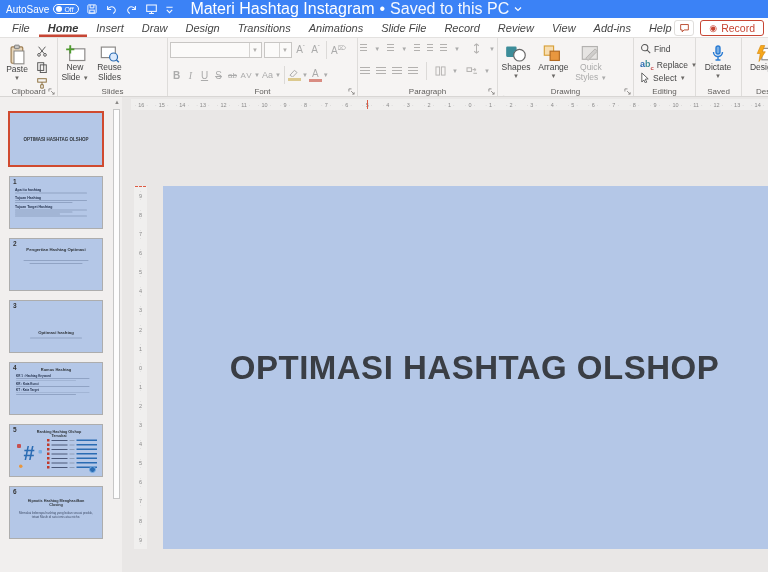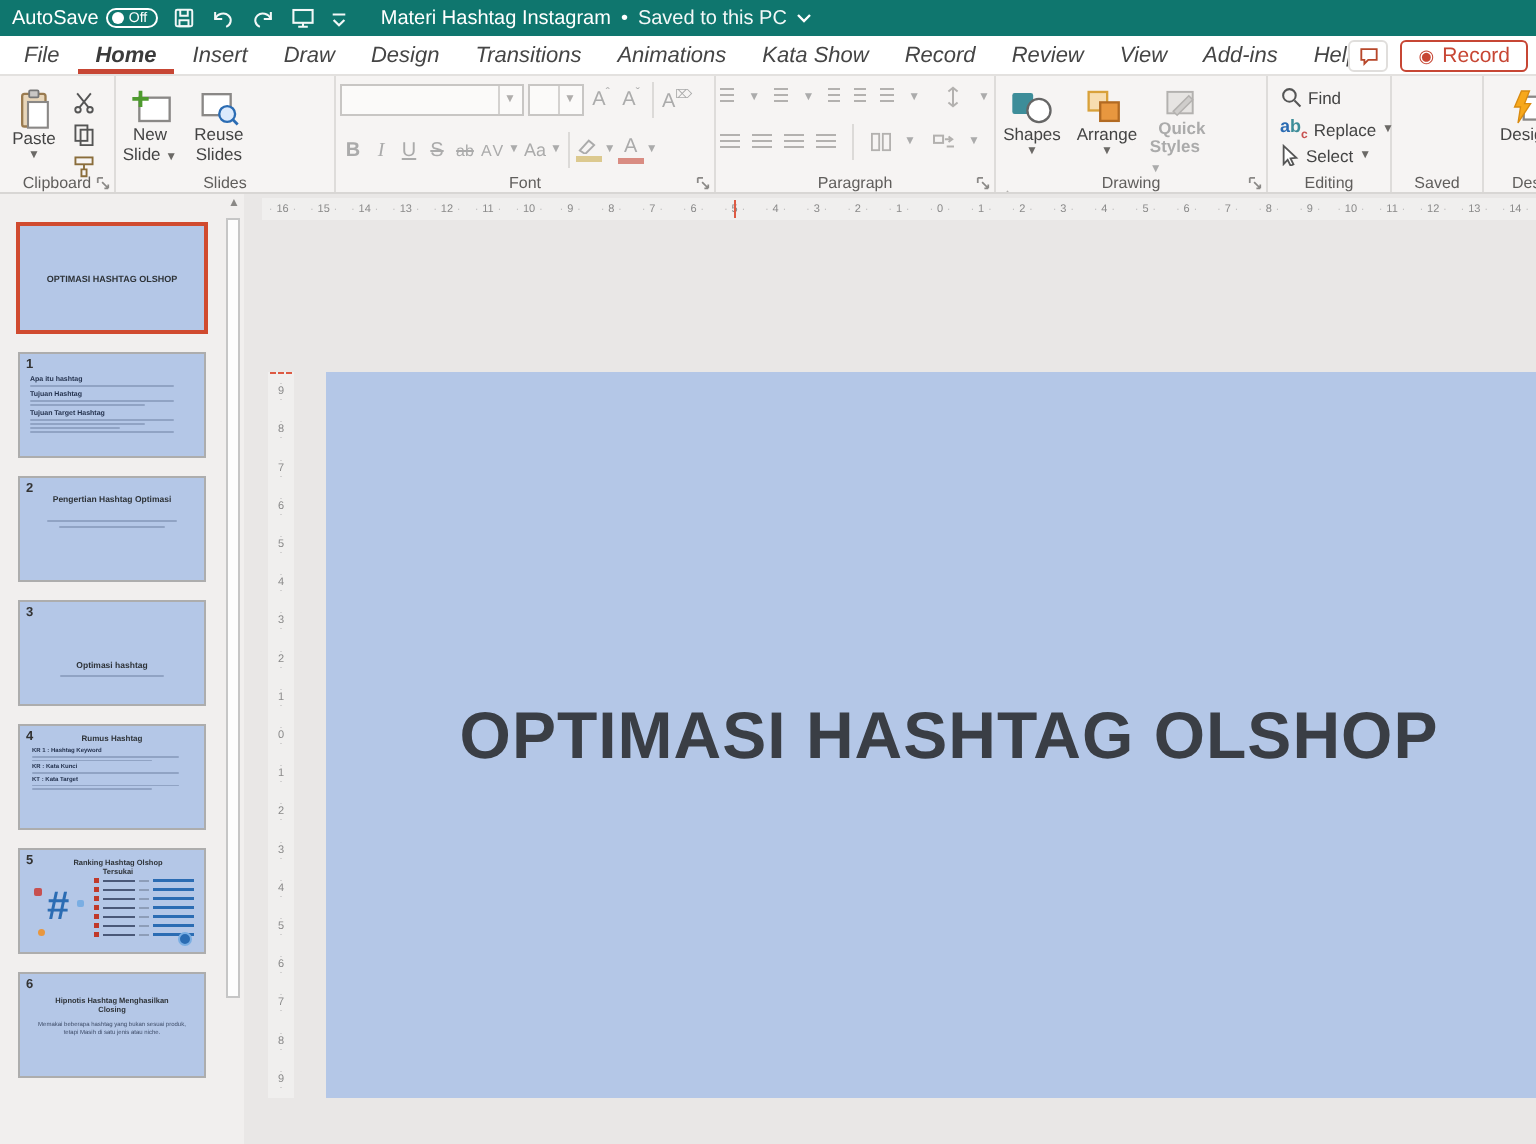--- a/index.html
+++ b/index.html
@@ -1,28 +1,28 @@
 <!DOCTYPE html>
 <html><head>
 <meta charset="utf-8">
 <style>
   * { margin:0; padding:0; box-sizing:border-box; }
   html,body { width:768px; height:572px; overflow:hidden; font-family:"Liberation Sans",sans-serif; background:#e9e7e6; }
   body { position:relative; }
   svg { display:block; }
 
   
-  .titlebar { position:absolute; top:0; left:0; width:768px; height:18px; background:#0f766e; display:flex; align-items:center; color:#fff; }
+  .titlebar { position:absolute; top:0; left:0; width:768px; height:18px; background:#3b82f6; display:flex; align-items:center; color:#fff; }
   .tb-left { display:flex; align-items:center; gap:7px; padding-left:6px; font-size:10px; }
   .autosave { display:flex; align-items:center; gap:4px; }
   .as-pill { width:26px; height:10px; border:1px solid #fff; border-radius:6px; display:flex; align-items:center; padding:0 2px; gap:2px; }
   .as-knob { width:6px; height:6px; background:#fff; border-radius:50%; }
   .as-state { font-size:7px; }
   .tb-icon { opacity:.95; }
-  .doc-title { margin-left:16px; font-size:10px; white-space:nowrap; display:flex; gap:5px; align-items:center; }
+  .doc-title { margin-left:16px; font-size:16px; white-space:nowrap; display:flex; gap:5px; align-items:center; }
   .doc-status { opacity:.95; }
   .search-box { position:absolute; left:375px; top:2px; width:313px; height:14px; background:#efc4b3; border-radius:2px; display:flex; align-items:center; gap:7px; padding-left:28px; color:#3c2a21; font-size:10px; }
   .tb-right { position:absolute; right:3px; top:0; height:18px; display:flex; align-items:center; gap:9px; font-size:10px; }
   .avatar { width:13px; height:13px; border-radius:50%; background:#bb3fce; color:#fff; font-size:8px; font-weight:bold; display:flex; align-items:center; justify-content:center; }
   .minimize { font-size:10px; padding:0 3px; }
 
   
   .tabsrow { position:absolute; top:18px; left:0; width:768px; height:20px; background:#fff; border-bottom:1px solid #e3e1df; display:flex; align-items:stretch; padding-left:3px; }
   .tab { font-size:11px; color:#454545; padding:0 9px; display:flex; align-items:center; cursor:default; white-space:nowrap; }
   .tab.active { font-weight:bold; color:#3b3b3b; box-shadow:inset 0 -2.5px 0 #c74634; }
@@ -34,21 +34,21 @@
   
   .ribbon { position:absolute; top:38px; left:0; width:768px; height:59px; background:#f6f4f3; border-bottom:1px solid #d8d6d4; display:flex; overflow:hidden; }
   .group { position:relative; flex:0 0 auto; height:100%; border-right:1px solid #dedcda; padding:3px 2px 10px 2px; }
   .glabel { position:absolute; bottom:0; left:0; right:0; text-align:center; font-size:8px; color:#605e5c; }
   .launcher { position:absolute; bottom:1px; right:2px; }
   .bigbtn { display:inline-flex; flex-direction:column; align-items:center; justify-content:flex-start; padding-top:3px; font-size:8.5px; color:#444; text-align:left; line-height:1.15; vertical-align:top; height:48px; }
   .bigbtn .car { color:#6b6966; font-size:6px; }
   .minicol { display:inline-flex; flex-direction:column; gap:4px; padding-top:4px; vertical-align:top; }
   .smallrow { display:flex; align-items:center; gap:3px; font-size:8.5px; color:#444; height:13px; white-space:nowrap; }
   .car { font-size:6px; color:#6b6966; }
-  .dis { color:#ababab !important;font-weight:bold; }
+  .dis { color:#ababab !important; }
   .combo { background:#fbfaf9; border:1px solid #c8c6c4; height:16px; display:flex; align-items:center; justify-content:flex-end; padding-right:1px; }
   .combo .car { border-left:1px solid #d4d2d0; padding:0 2px; height:100%; display:flex; align-items:center; color:#b0aeac; }
   .fontglyph { font-size:10px; color:#ababab; width:13px; text-align:center; }
   .ic-lines { width:11px; height:9px; background:repeating-linear-gradient(#b3b1af 0 1px,transparent 1px 3px); }
   .vsep { width:1px; height:18px; background:#dcdad8; margin:0 2px; align-self:center; }
 
   
   .workarea { position:absolute; top:97px; left:0; width:768px; height:475px; background:#e9e7e6; }
   .thumbpane { position:absolute; left:0; top:0; width:112px; height:475px; background:#f1efee; display:flex; flex-direction:column; align-items:center; gap:9px; padding-top:14px; overflow:hidden; }
   .thumb { position:relative; width:94px; height:53px; background:#b4c7e7; border:1px solid #adadad; overflow:hidden; flex:0 0 auto; }
@@ -135,21 +135,21 @@
 
 <div class="tabsrow">
   <div id="tabs-container" style="display:flex;font-style:italic;">
       <div class="tab">File</div>
       <div class="tab active">Home</div>
       <div class="tab">Insert</div>
       <div class="tab">Draw</div>
       <div class="tab">Design</div>
       <div class="tab">Transitions</div>
       <div class="tab">Animations</div>
-      <div class="tab">Kata Show</div>
+      <div class="tab">Slide File</div>
       <div class="tab">Record</div>
       <div class="tab">Review</div>
       <div class="tab">View</div>
       <div class="tab">Add-ins</div>
       <div class="tab">Help</div>
     </div>
   <div class="tabs-right">
     <span class="comment-btn">
       <svg width="11" height="10" viewBox="0 0 14 13" fill="none" stroke="#b7472a" stroke-width="1.2">
           <path d="M2 2h10v7H6.5L4 11.5V9H2z"></path>
@@ -382,20 +382,29 @@
       <svg width="10" height="11" viewBox="0 0 11 12" fill="#fff" stroke="#555" stroke-width="1">
           <path d="M2 1l7 6.5-3.2.4 1.6 3.2-1.6.8-1.6-3.2L2 11z"></path>
         </svg>
       <span>Select</span>
       <span class="car">▼</span>
     </div>
     <span class="glabel">Editing</span>
   </div>
 
   <div class="group" style="width:46px">
+    <div class="bigbtn" style="width:40px">
+      <svg width="16" height="19" viewBox="0 0 16 18" fill="none" stroke="#2b7cd3" stroke-width="1.4">
+          <rect x="6" y="1.5" width="4" height="8" rx="2" fill="#7aaee3"></rect>
+          <path d="M3.5 7.5a4.5 4.5 0 0 0 9 0"></path>
+          <path d="M8 12v3M5.5 15.5h5"></path>
+        </svg>
+      <span>Dictate</span>
+      <span class="car">▼</span>
+    </div>
     <span class="glabel">Saved</span>
   </div>
 
   <div class="group" style="width:60px; border-right:none">
     <div class="bigbtn" style="width:46px">
       <svg width="24" height="19" viewBox="0 0 21 16">
           <rect x="6" y="3.5" width="14" height="10" fill="#fff" stroke="#8a8886" stroke-width="1"></rect>
           <path d="M5 1L2 8h2.6L3.5 15l5.5-8.5H6.4L8.5 1z" fill="#f7a81b" stroke="#d88a10" stroke-width="0.6"></path>
         </svg>
       <span>Designer</span>

